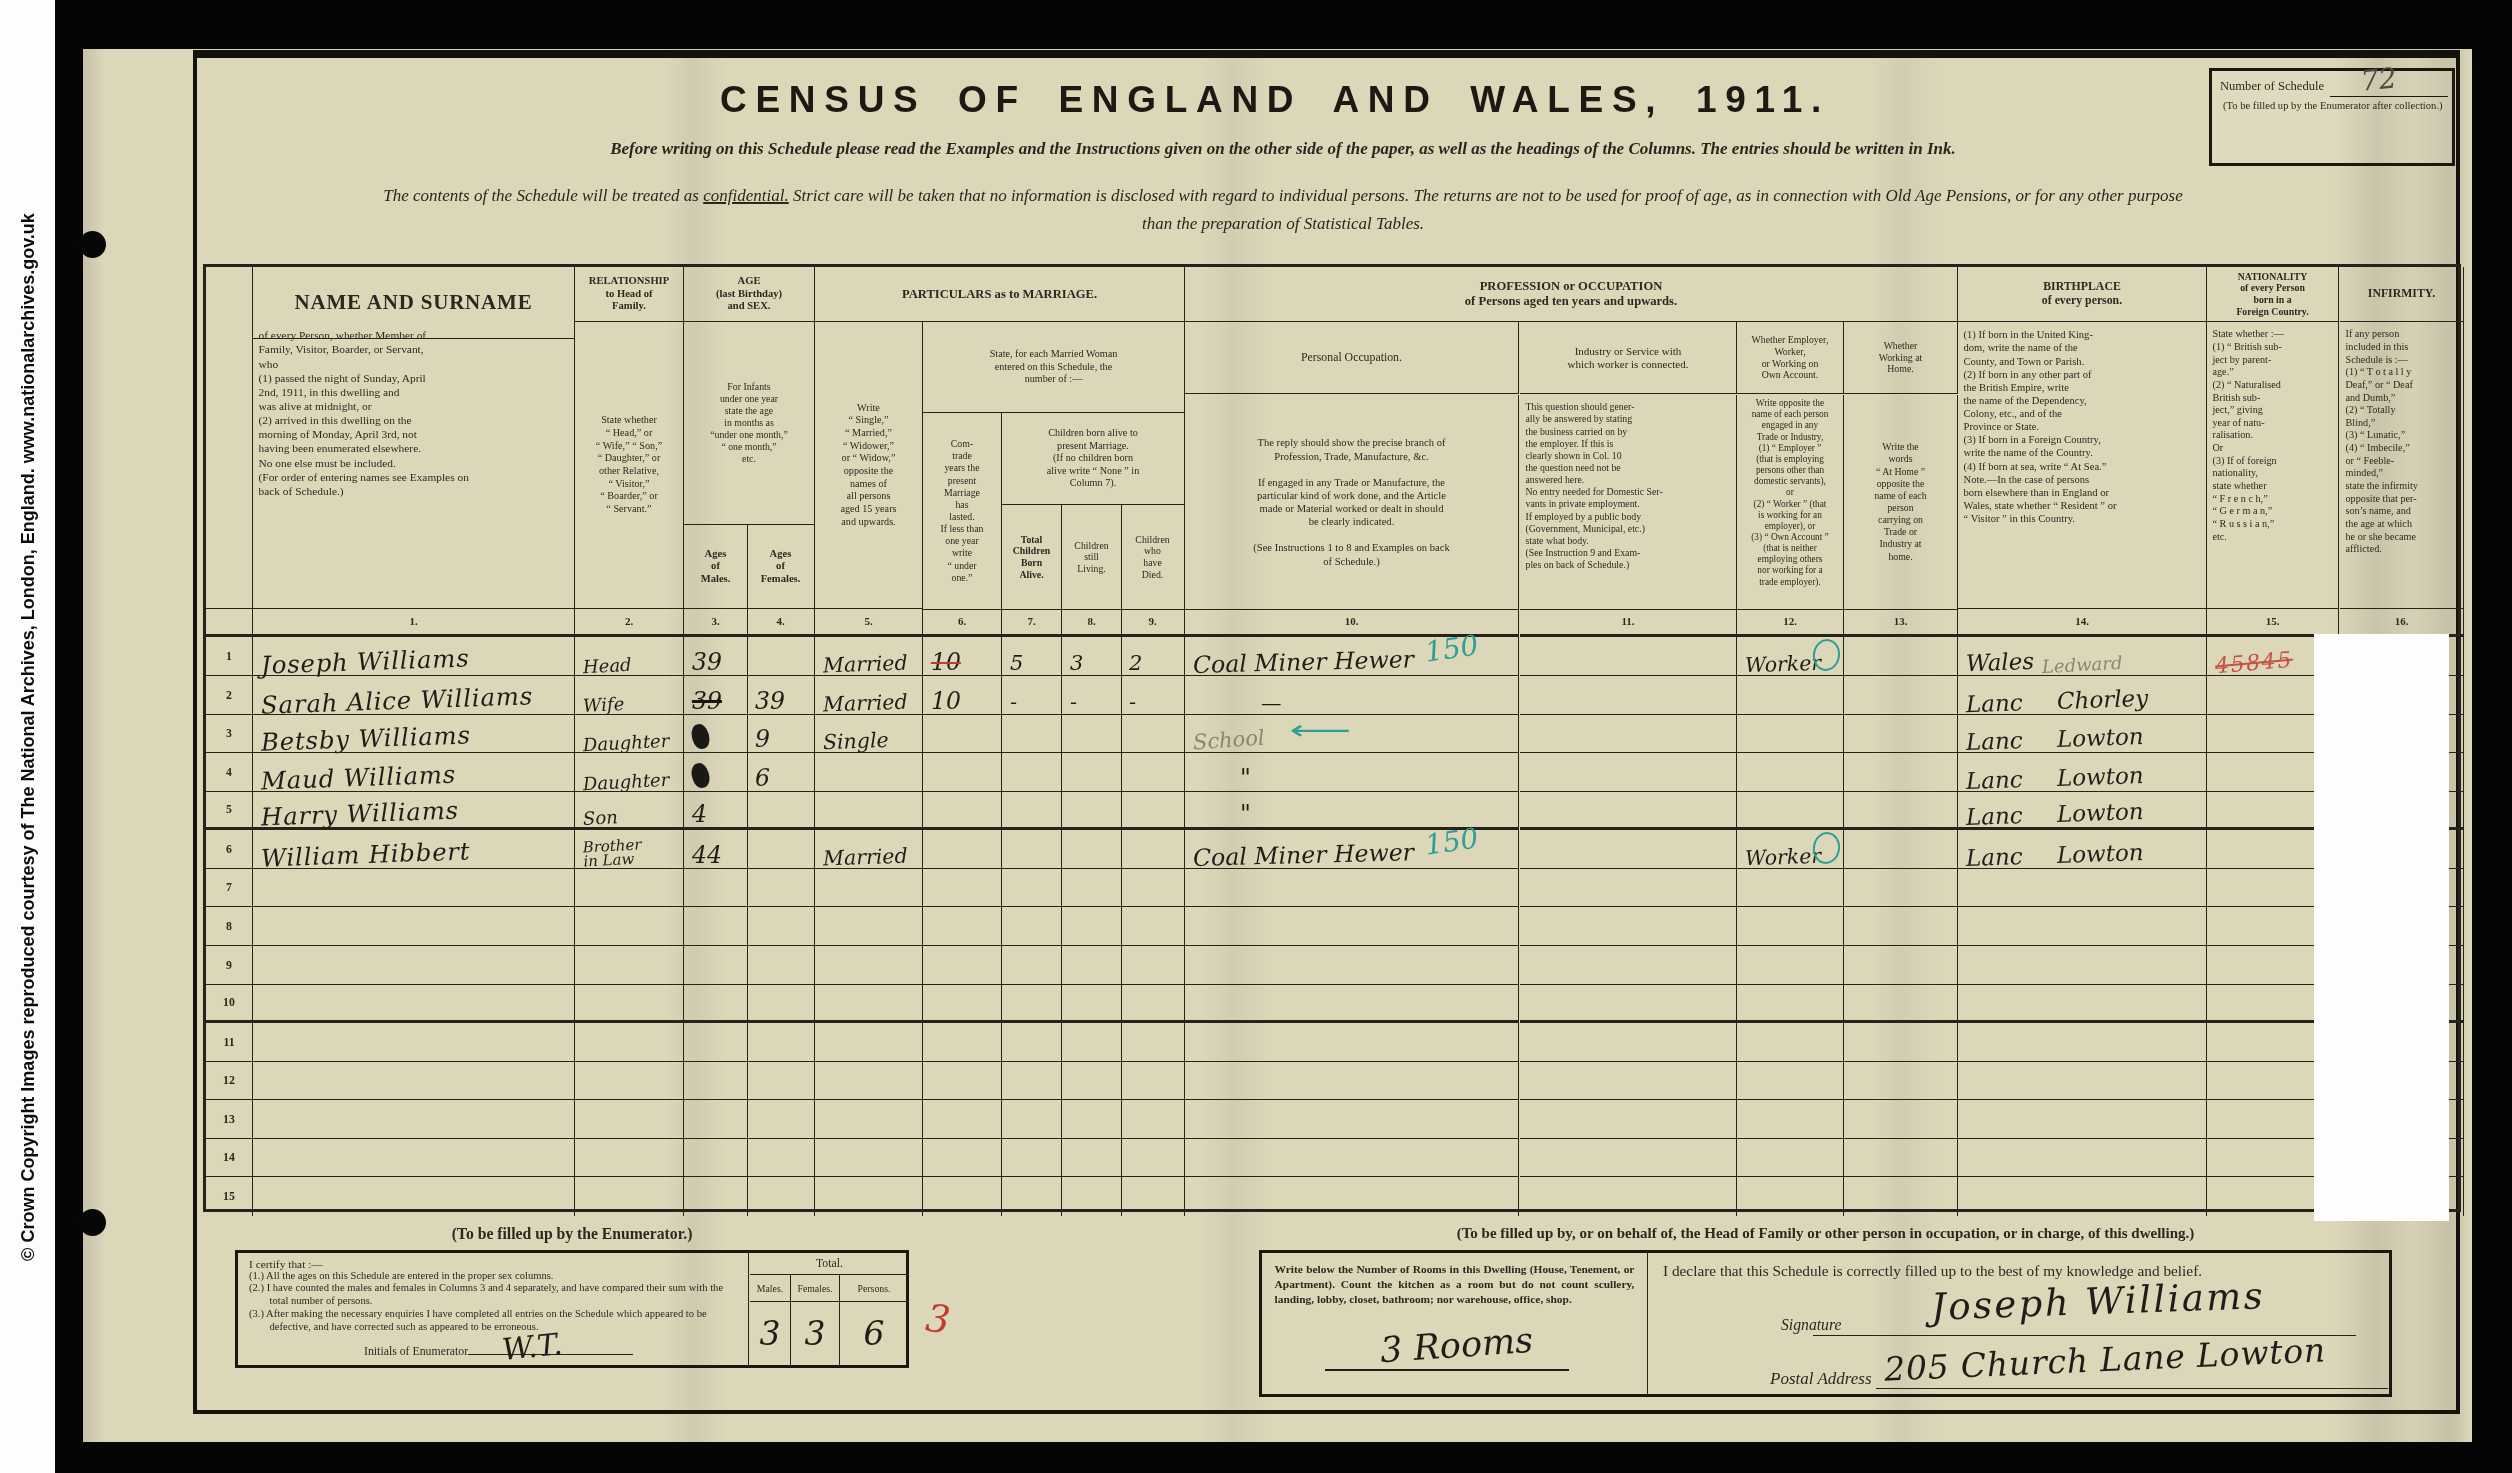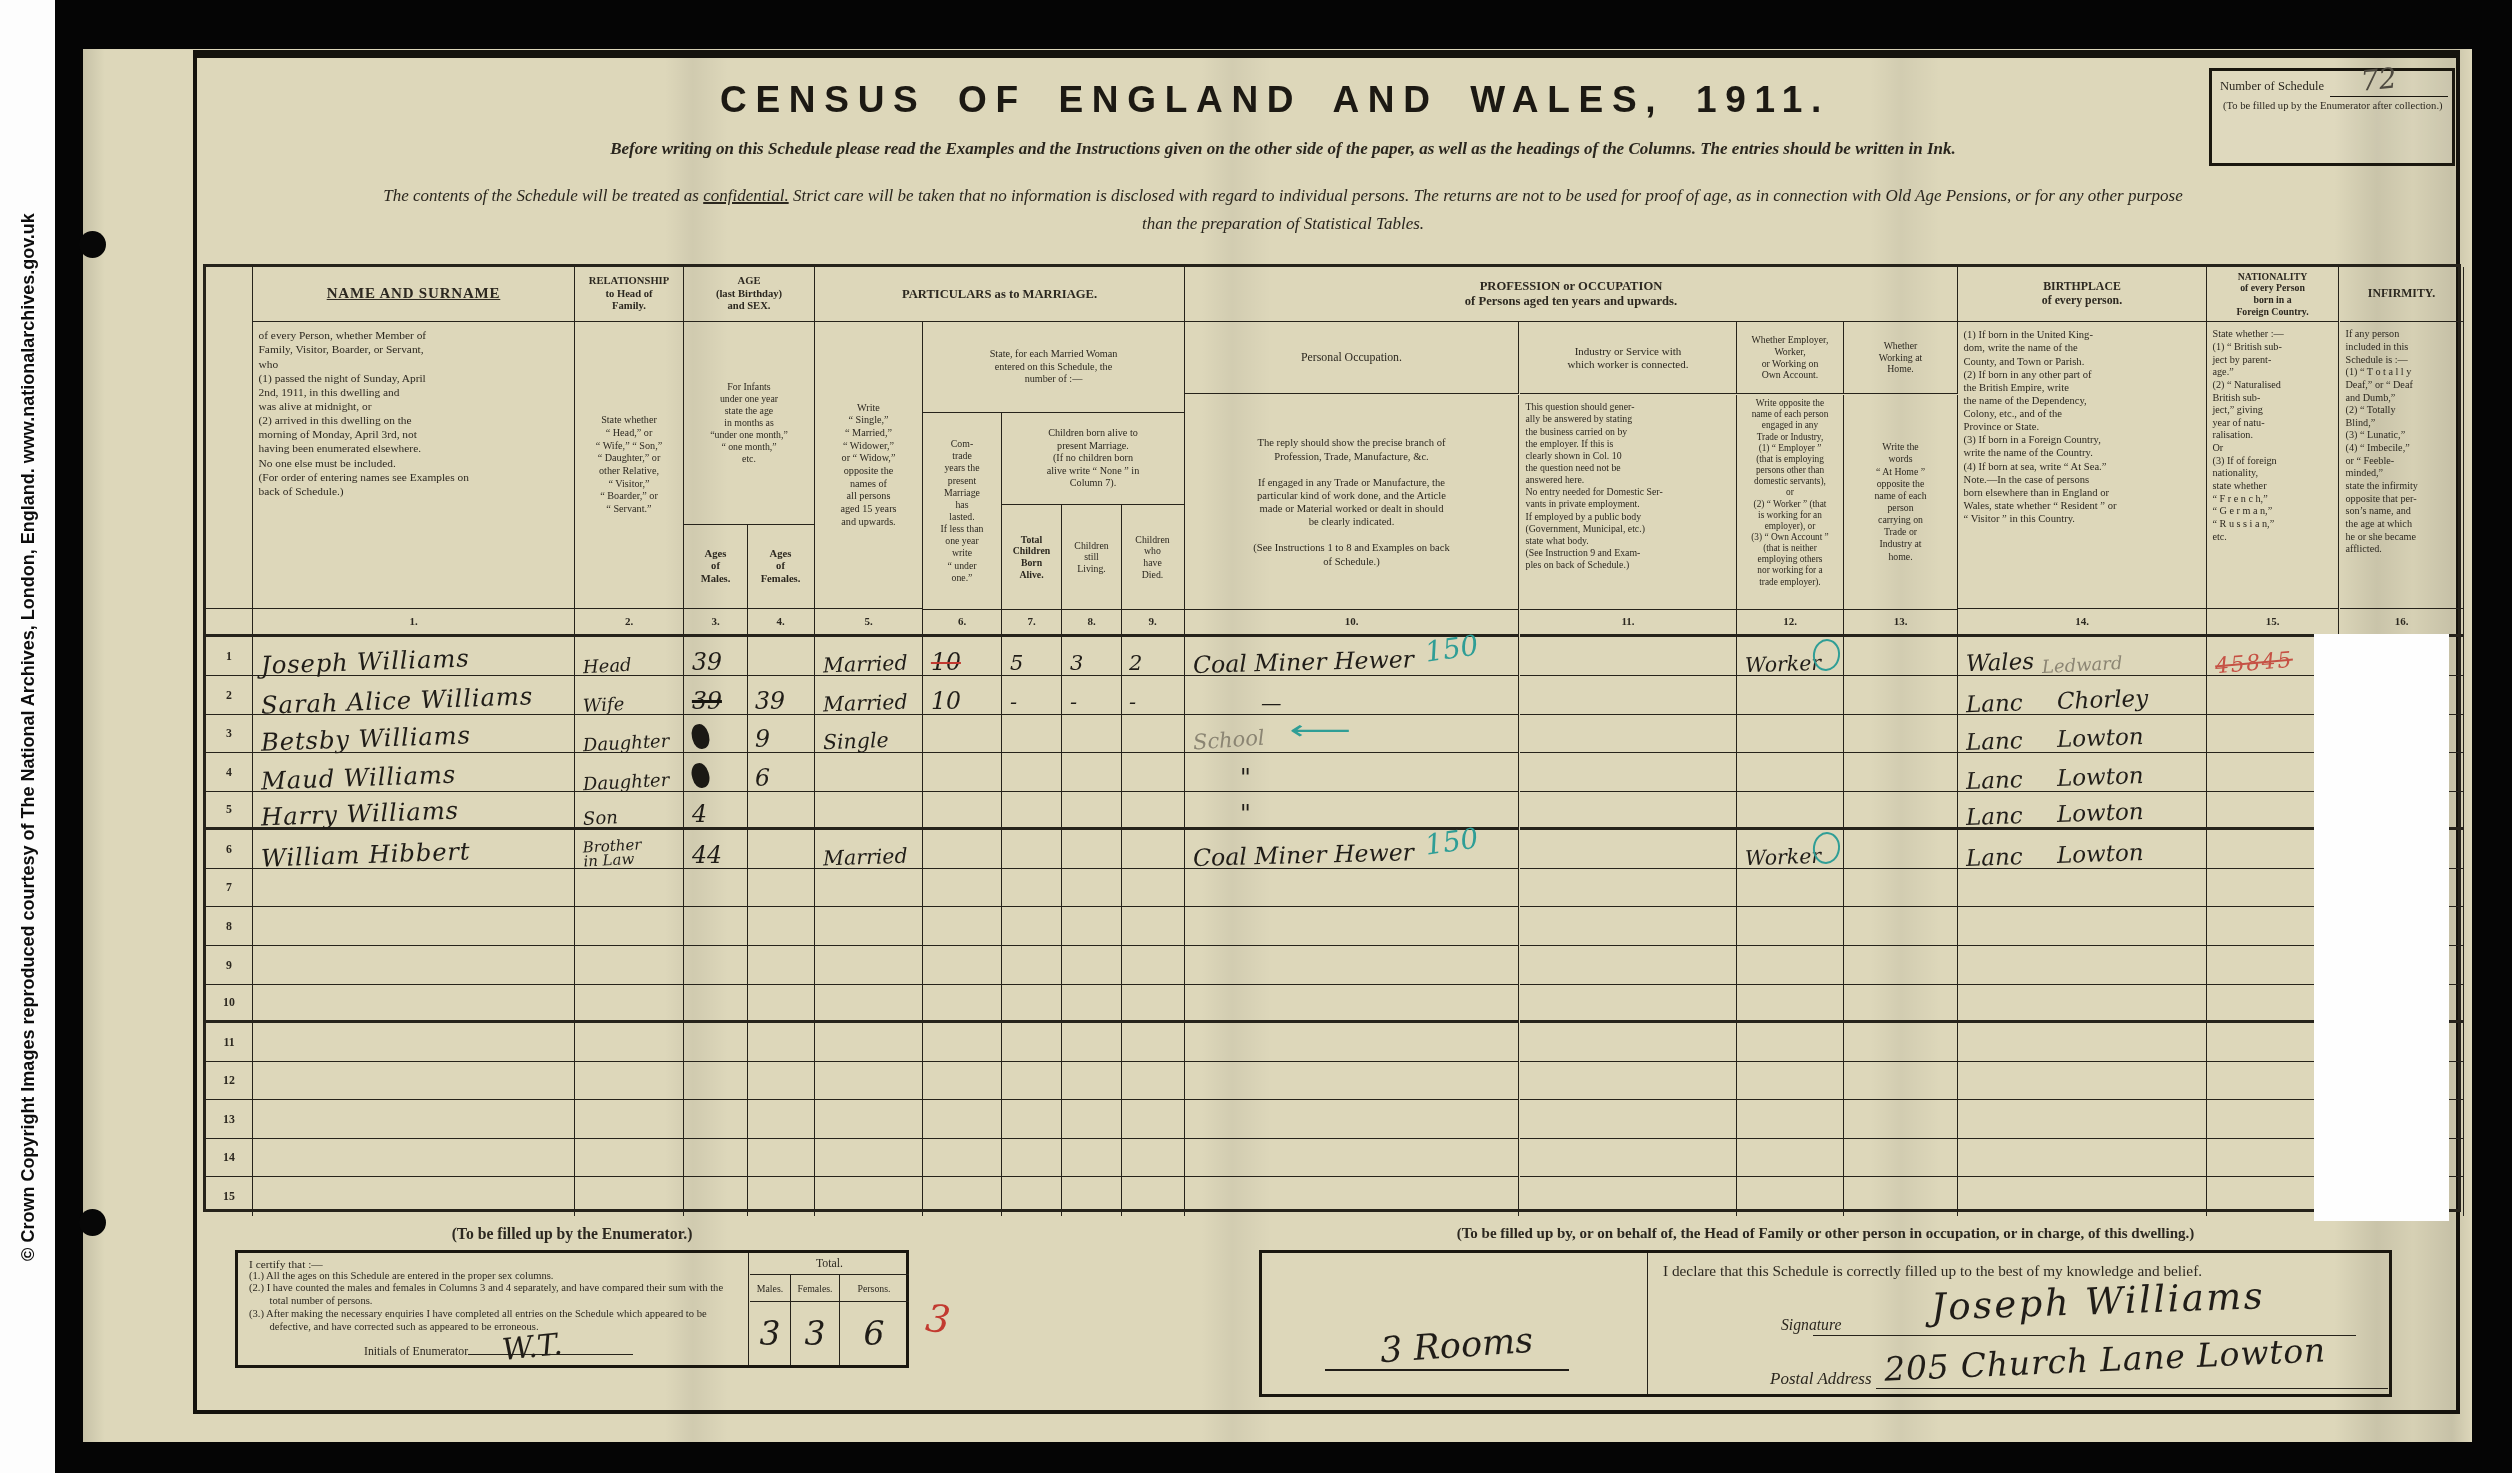--- a/index.html
+++ b/index.html
@@ -162,21 +162,21 @@
   <span class="lbl">Number of Schedule</span>
   <span id="schedule-line"></span>
   <span id="schedule-number" class="hw">72</span>
   <div class="note">(To be filled up by the Enumerator
 after collection.)</div>
 </div>
 
 <div class="abs" id="census-table">
 
   <div class="cell hd" style="left:0;top:0;width:47px;height:342px;"></div>
-  <div class="cell hd" style="left:47px;top:0;width:322px;height:55px;font-size:15px;letter-spacing:0.8px;text-decoration:underline;">NAME  AND  SURNAME</div>
+  <div class="cell hd" style="left:47px;top:0;width:322px;height:72px;font-size:21px;letter-spacing:0.8px;">NAME  AND  SURNAME</div>
   <div class="cell hd" style="left:369px;top:0;width:109px;height:55px;font-size:10.6px;">RELATIONSHIP
 to Head of
 Family.</div>
   <div class="cell hd" style="left:478px;top:0;width:131px;height:55px;font-size:10.6px;">AGE
 (last Birthday)
 and SEX.</div>
   <div class="cell hd" style="left:609px;top:0;width:370px;height:55px;font-size:12.6px;">PARTICULARS  as  to  MARRIAGE.</div>
   <div class="cell hd" style="left:979px;top:0;width:773px;height:55px;font-size:12.6px;">PROFESSION  or  OCCUPATION
 of Persons aged ten years and upwards.</div>
   <div class="cell hd" style="left:1752px;top:0;width:249px;height:55px;font-size:11.8px;">BIRTHPLACE
@@ -809,20 +809,21 @@
       <div class="tcol-f">3</div>
       <div class="tcol-p">6</div>
     </div>
   </div>
 </div>
 <div class="abs" id="red-total">3</div>
 
 <div class="abs" id="decl-heading">(To  be  filled  up  by,  or  on  behalf  of,  the  Head  of  Family  or  other  person  in  occupation,  or  in  charge,  of  this  dwelling.)</div>
 <div class="abs" id="decl-box">
   <div id="rooms-cell">
+    <div id="rooms-text">Write below the Number of Rooms in this Dwelling (House, Tenement, or Apartment). Count the kitchen as a room but do not count scullery, landing, lobby, closet, bathroom; nor warehouse, office, shop.</div>
     <div id="rooms-value">3 Rooms</div>
     <div id="rooms-line"></div>
   </div>
   <div id="declare-text">I declare that this Schedule is correctly filled up to the best of my knowledge and belief.</div>
   <div id="sig-label">Signature</div>
   <div id="sig-line"></div>
   <div id="sig-value">Joseph Williams</div>
   <div id="postal-label">Postal Address</div>
   <div id="postal-line"></div>
   <div id="postal-value">205 Church Lane Lowton</div>

